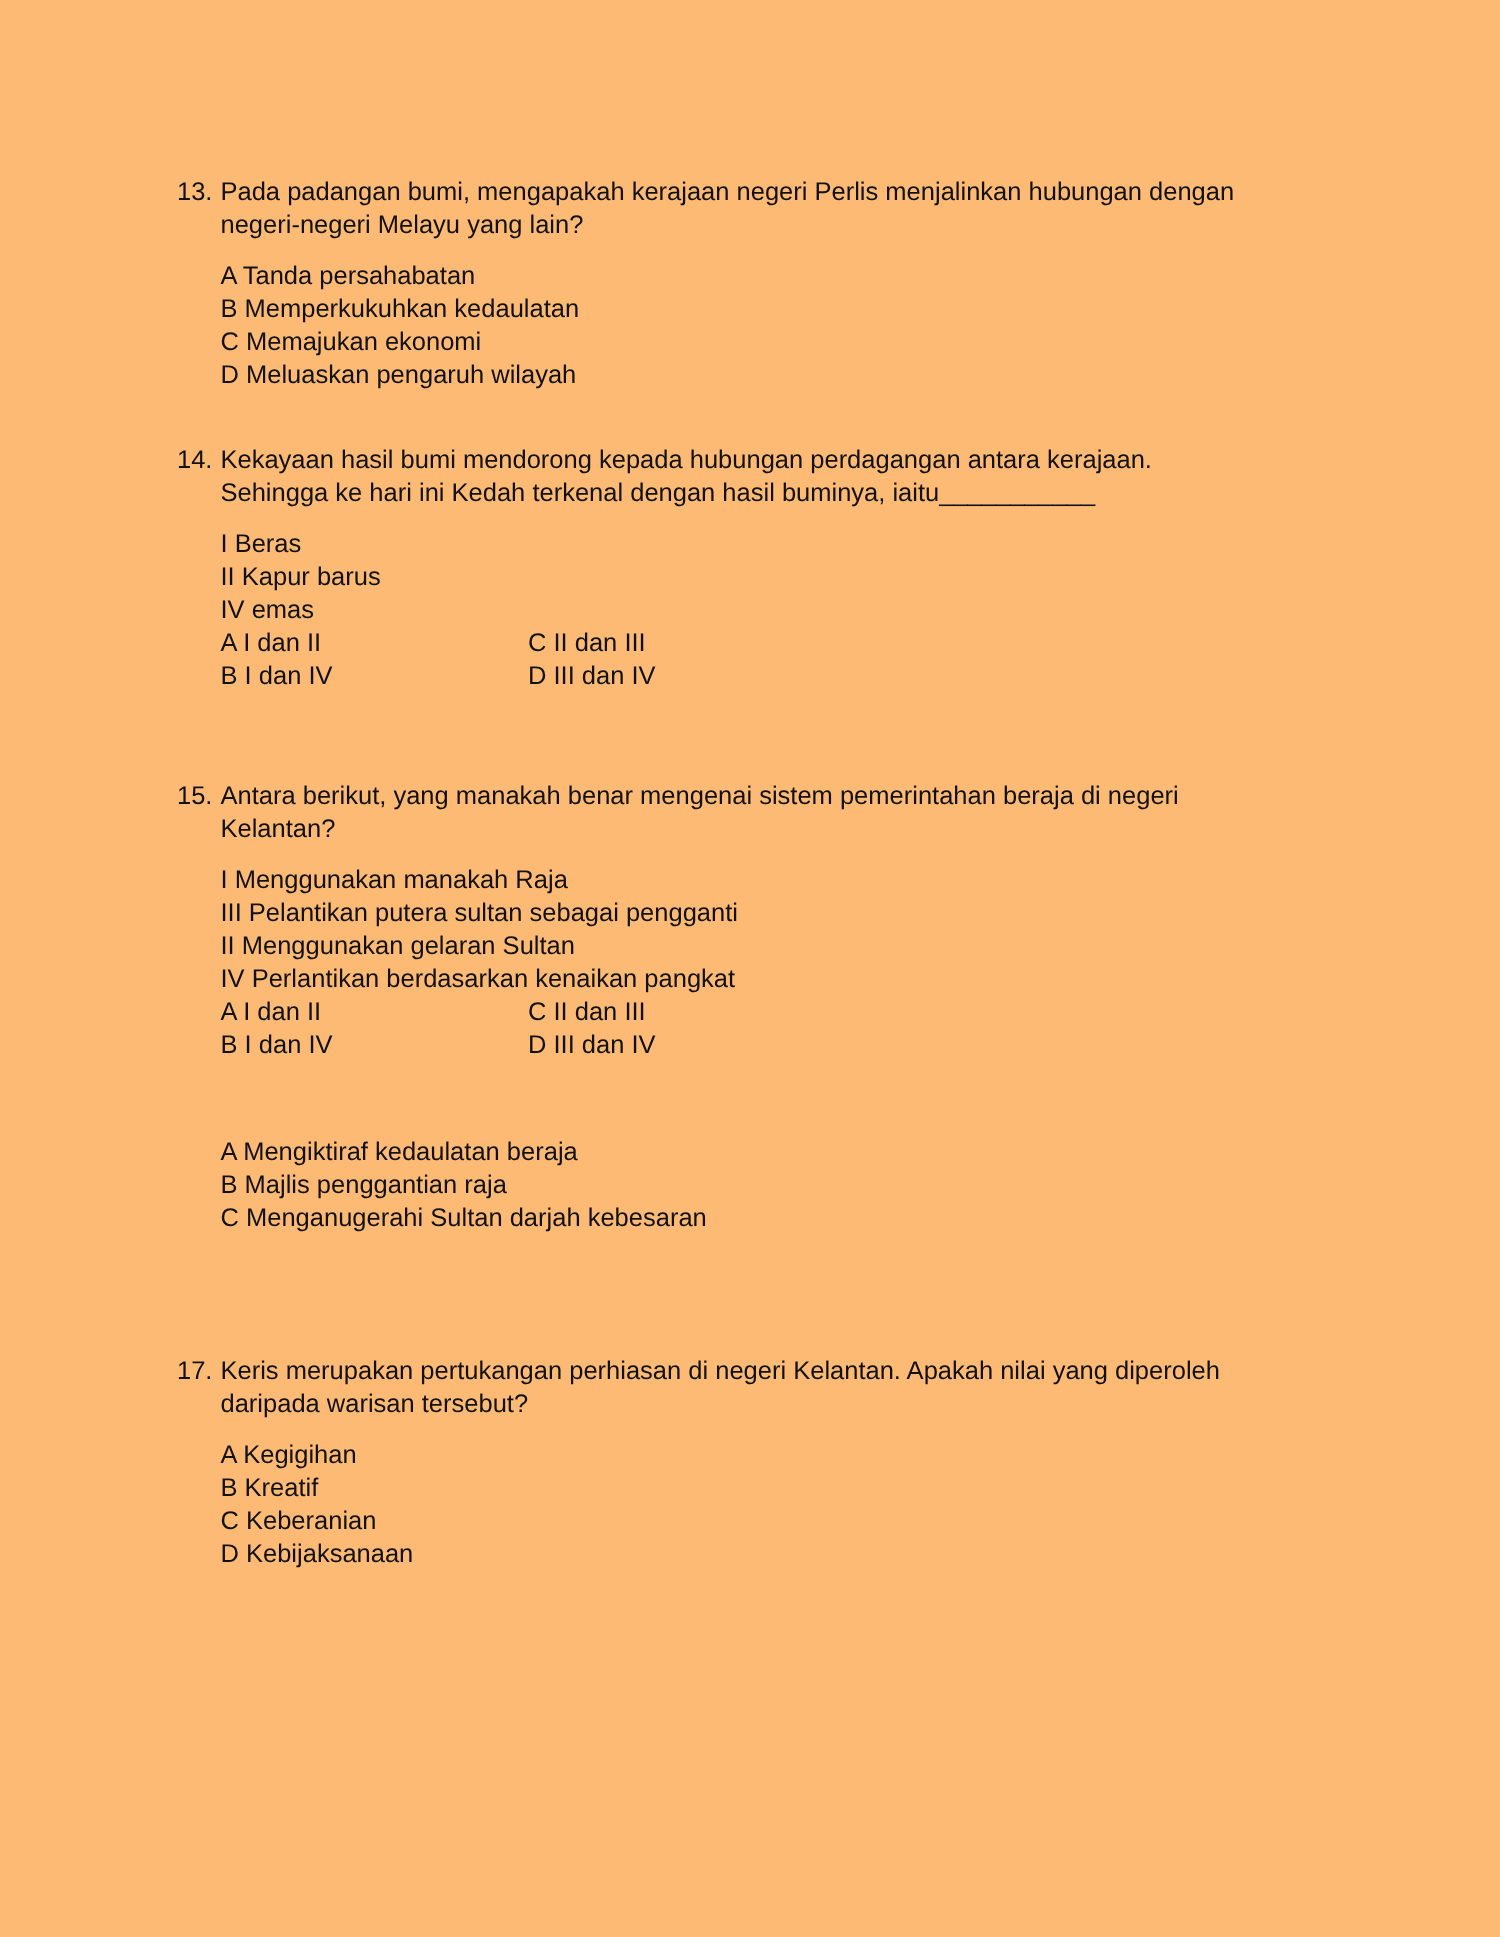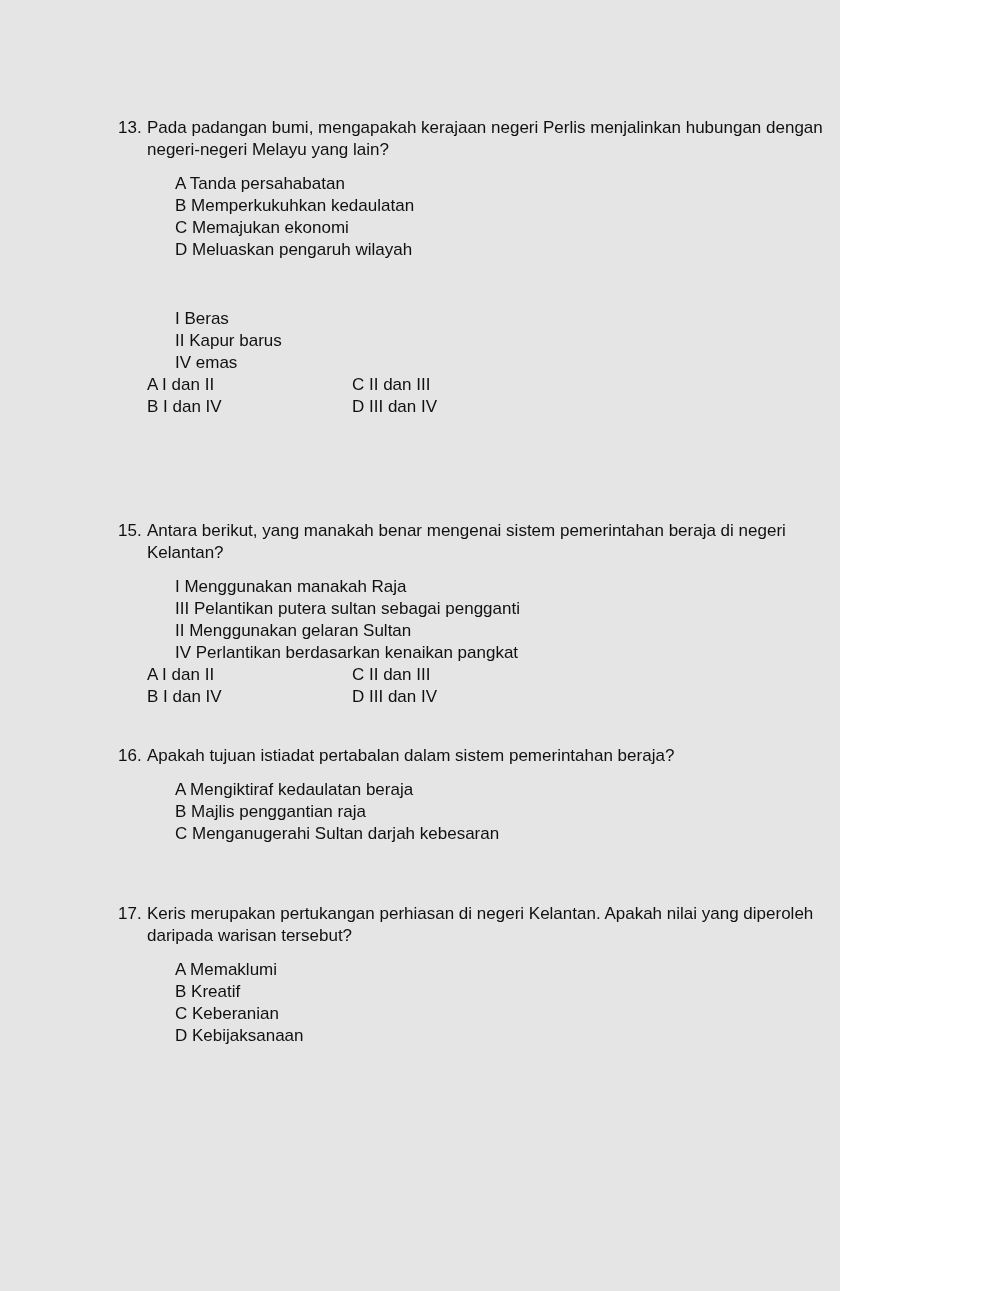--- a/index.html
+++ b/index.html
@@ -14,23 +14,23 @@
       overflow: hidden;
       font-family: "Liberation Sans", sans-serif;
       color: #111111;
       font-size: 17px;
       line-height: 22px;
     }
     .page {
       position: absolute;
       left: 0;
       top: 0;
-      width: 840px;
+      width: 1000px;
       height: 1291px;
-      background: #e5e5e5;
+      background: #fdba74;
     }
     .question {
       position: absolute;
       left: 118px;
       width: 780px;
     }
     .q-stem {
       position: relative;
       padding-left: 29px;
     }
@@ -42,21 +42,20 @@
     .q-text {
       display: block;
     }
     .options {
       margin-top: 12px;
       padding-left: 29px;
     }
     .opt-line {
       height: 22px;
       white-space: nowrap;
-      margin-left: 28px;
     }
     .pair-row {
       height: 22px;
       position: relative;
       white-space: nowrap;
     }
     .pair-row .col-a {
       position: absolute;
       left: 0;
       top: 0;
@@ -80,20 +79,25 @@
     </div>
     <div class="options">
       <div class="opt-line">A Tanda persahabatan</div>
       <div class="opt-line">B Memperkukuhkan kedaulatan</div>
       <div class="opt-line">C Memajukan ekonomi</div>
       <div class="opt-line">D Meluaskan pengaruh wilayah</div>
     </div>
   </div>
 
   <div class="question" style="top:296px;">
+    <div class="q-stem">
+      <span class="q-num">14.</span>
+      <span class="q-text">Kekayaan hasil bumi mendorong kepada hubungan perdagangan antara kerajaan.</span>
+      <span class="q-text"><span>Sehingga ke hari ini Kedah terkenal dengan hasil buminya, iaitu</span><span>___________</span></span>
+    </div>
     <div class="options">
       <div class="opt-line">I Beras</div>
       <div class="opt-line">II Kapur barus</div>
       <div class="opt-line">IV emas</div>
       <div class="pair-row">
         <span class="col-a">A I dan II</span>
         <span class="col-b">C II dan III</span>
       </div>
       <div class="pair-row">
         <span class="col-a">B I dan IV</span>
@@ -118,38 +122,34 @@
         <span class="col-b">C II dan III</span>
       </div>
       <div class="pair-row">
         <span class="col-a">B I dan IV</span>
         <span class="col-b">D III dan IV</span>
       </div>
     </div>
   </div>
 
   <div class="question" style="top:745px;">
-    <div class="q-stem">
-      <span class="q-num">16.</span>
-      <span class="q-text">Apakah tujuan istiadat pertabalan dalam sistem pemerintahan beraja?</span>
-    </div>
     <div class="options">
       <div class="opt-line">A Mengiktiraf kedaulatan beraja</div>
       <div class="opt-line">B Majlis penggantian raja</div>
       <div class="opt-line">C Menganugerahi Sultan darjah kebesaran</div>
     </div>
   </div>
 
   <div class="question" style="top:903px;">
     <div class="q-stem">
       <span class="q-num">17.</span>
       <span class="q-text">Keris merupakan pertukangan perhiasan di negeri Kelantan. Apakah nilai yang diperoleh</span>
       <span class="q-text">daripada warisan tersebut?</span>
     </div>
     <div class="options">
-      <div class="opt-line">A Memaklumi</div>
+      <div class="opt-line">A Kegigihan</div>
       <div class="opt-line">B Kreatif</div>
       <div class="opt-line">C Keberanian</div>
       <div class="opt-line">D Kebijaksanaan</div>
     </div>
   </div>
 
 </div>
 
 </body></html>

